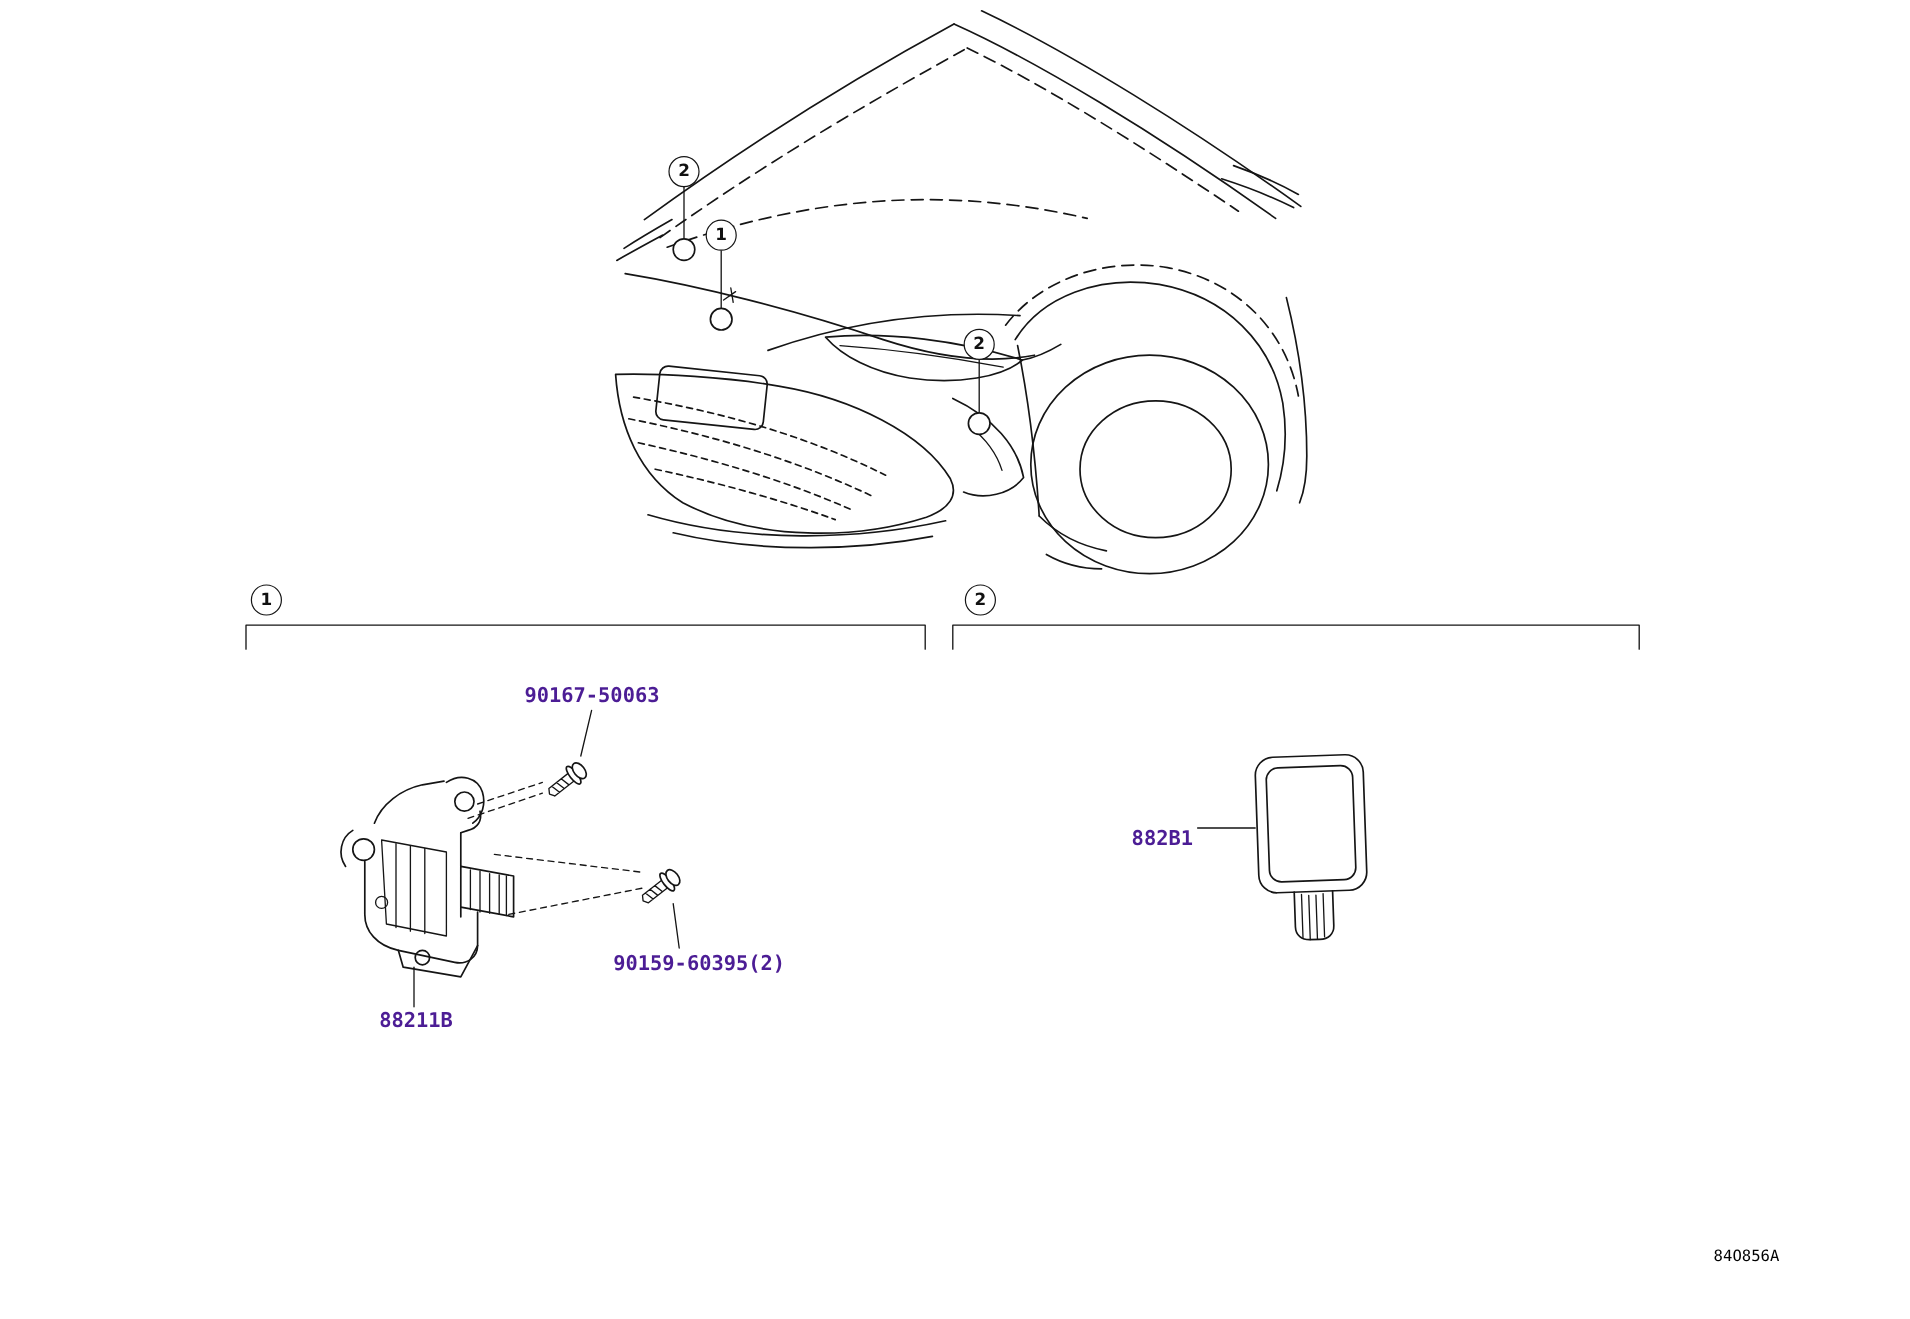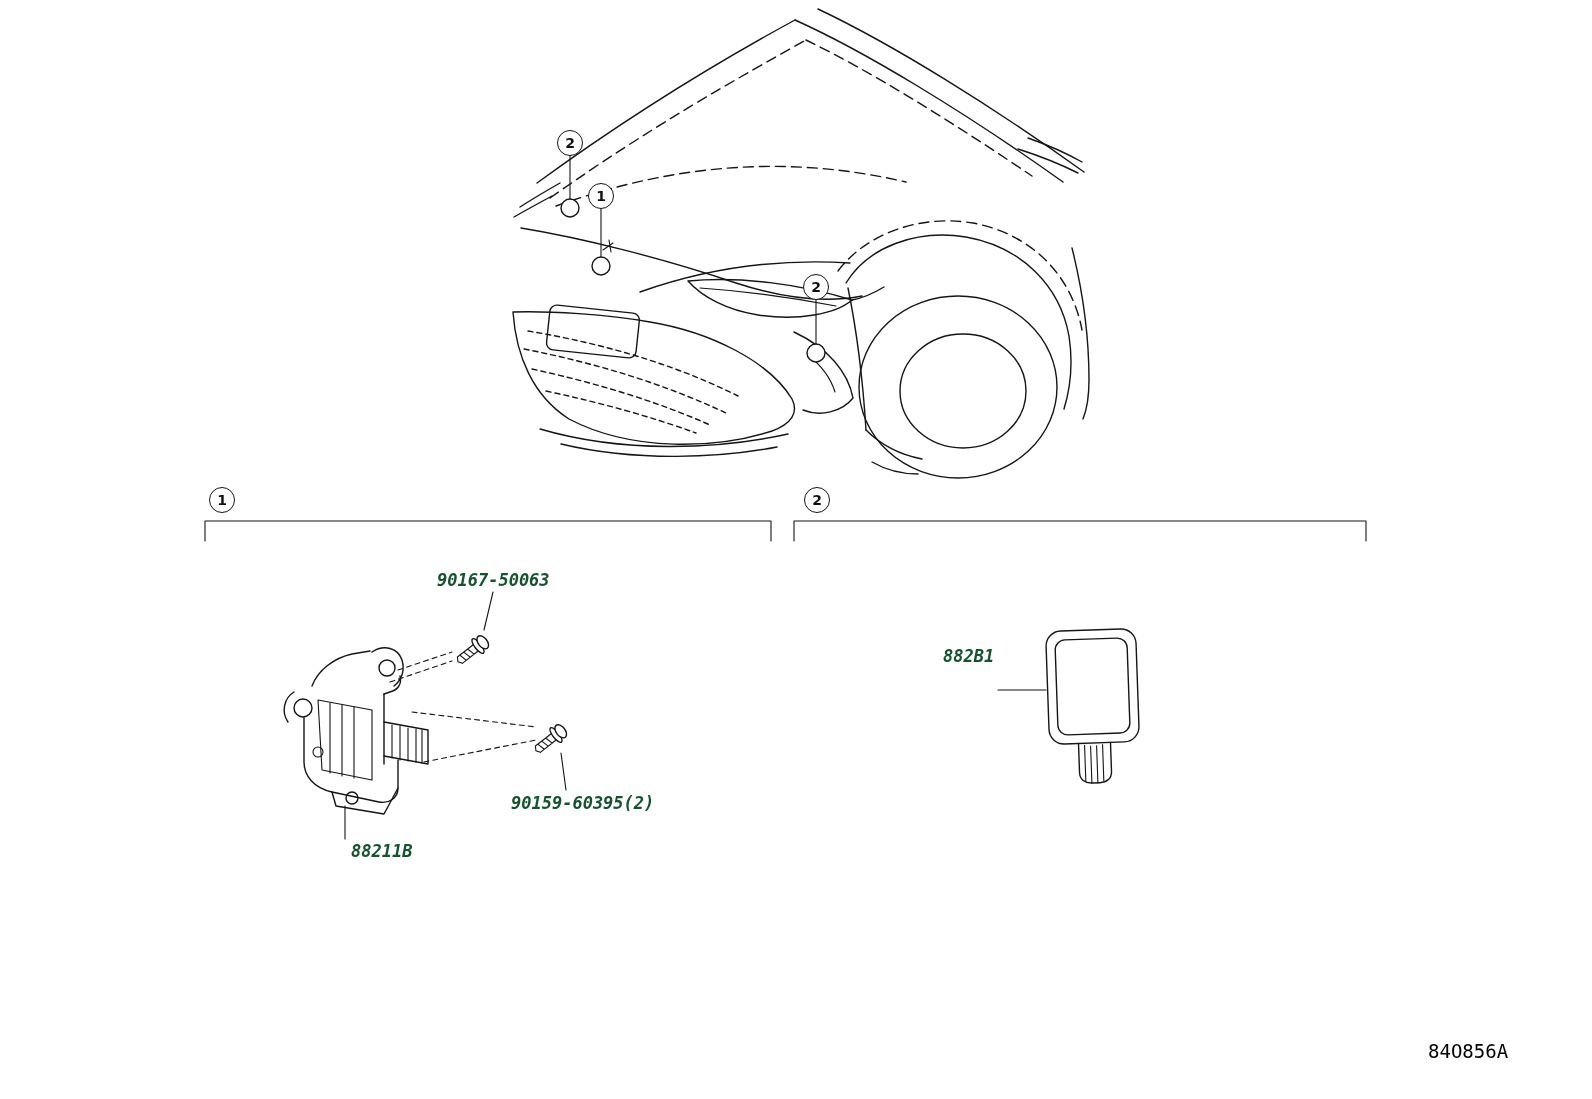--- a/index.html
+++ b/index.html
@@ -10,23 +10,23 @@
   .thin{stroke-width:1.1;}
   .dash{stroke-dasharray:10 6;}
   .dash2{stroke-dasharray:5 4;}
   .fillw{fill:#ffffff;}
   .callout{position:absolute;width:26px;height:26px;box-sizing:border-box;
            border:1.6px solid #151515;border-radius:50%;background:#ffffff;
            display:flex;align-items:center;justify-content:center;
            font-family:"DejaVu Sans",sans-serif;font-size:14px;font-weight:600;color:#111;
            cursor:pointer;z-index:3;}
   .part-label{position:absolute;font-family:"DejaVu Sans Mono",monospace;font-weight:700;
-              font-size:17px;color:#14532d;white-space:nowrap;cursor:pointer;z-index:3;font-style:italic;}
+              font-size:17px;color:#4c1d95;white-space:nowrap;cursor:pointer;z-index:3;}
   .diagram-code{position:absolute;left:1428px;top:1040px;font-family:"DejaVu Sans Mono",monospace;
-                font-size:19px;font-weight:400;color:#000;z-index:3;}
+                font-size:13px;font-weight:400;color:#000;z-index:3;}
 </style>
 </head>
 <body>
 
 <div class="canvas">
 
   <svg width="1592" height="1099" viewBox="0 0 1592 1099">
 
     <g>
 
@@ -163,18 +163,18 @@
   </div>
   <div class="callout" style="left:209px;top:487px;">
     <span>1</span>
   </div>
   <div class="callout" style="left:804px;top:487px;">
     <span>2</span>
   </div>
 
   <div class="part-label" style="left:437px;top:570px;">90167-50063</div>
   <div class="part-label" style="left:511px;top:793px;">90159-60395(2)</div>
-  <div class="part-label" style="left:316px;top:841px;margin-left:35px;">88211B</div>
-  <div class="part-label" style="left:943px;top:646px;">882B1</div>
+  <div class="part-label" style="left:316px;top:841px;">88211B</div>
+  <div class="part-label" style="left:943px;top:689px;">882B1</div>
 
   <div class="diagram-code">84O856A</div>
 
 </div>
 
 </body></html>

